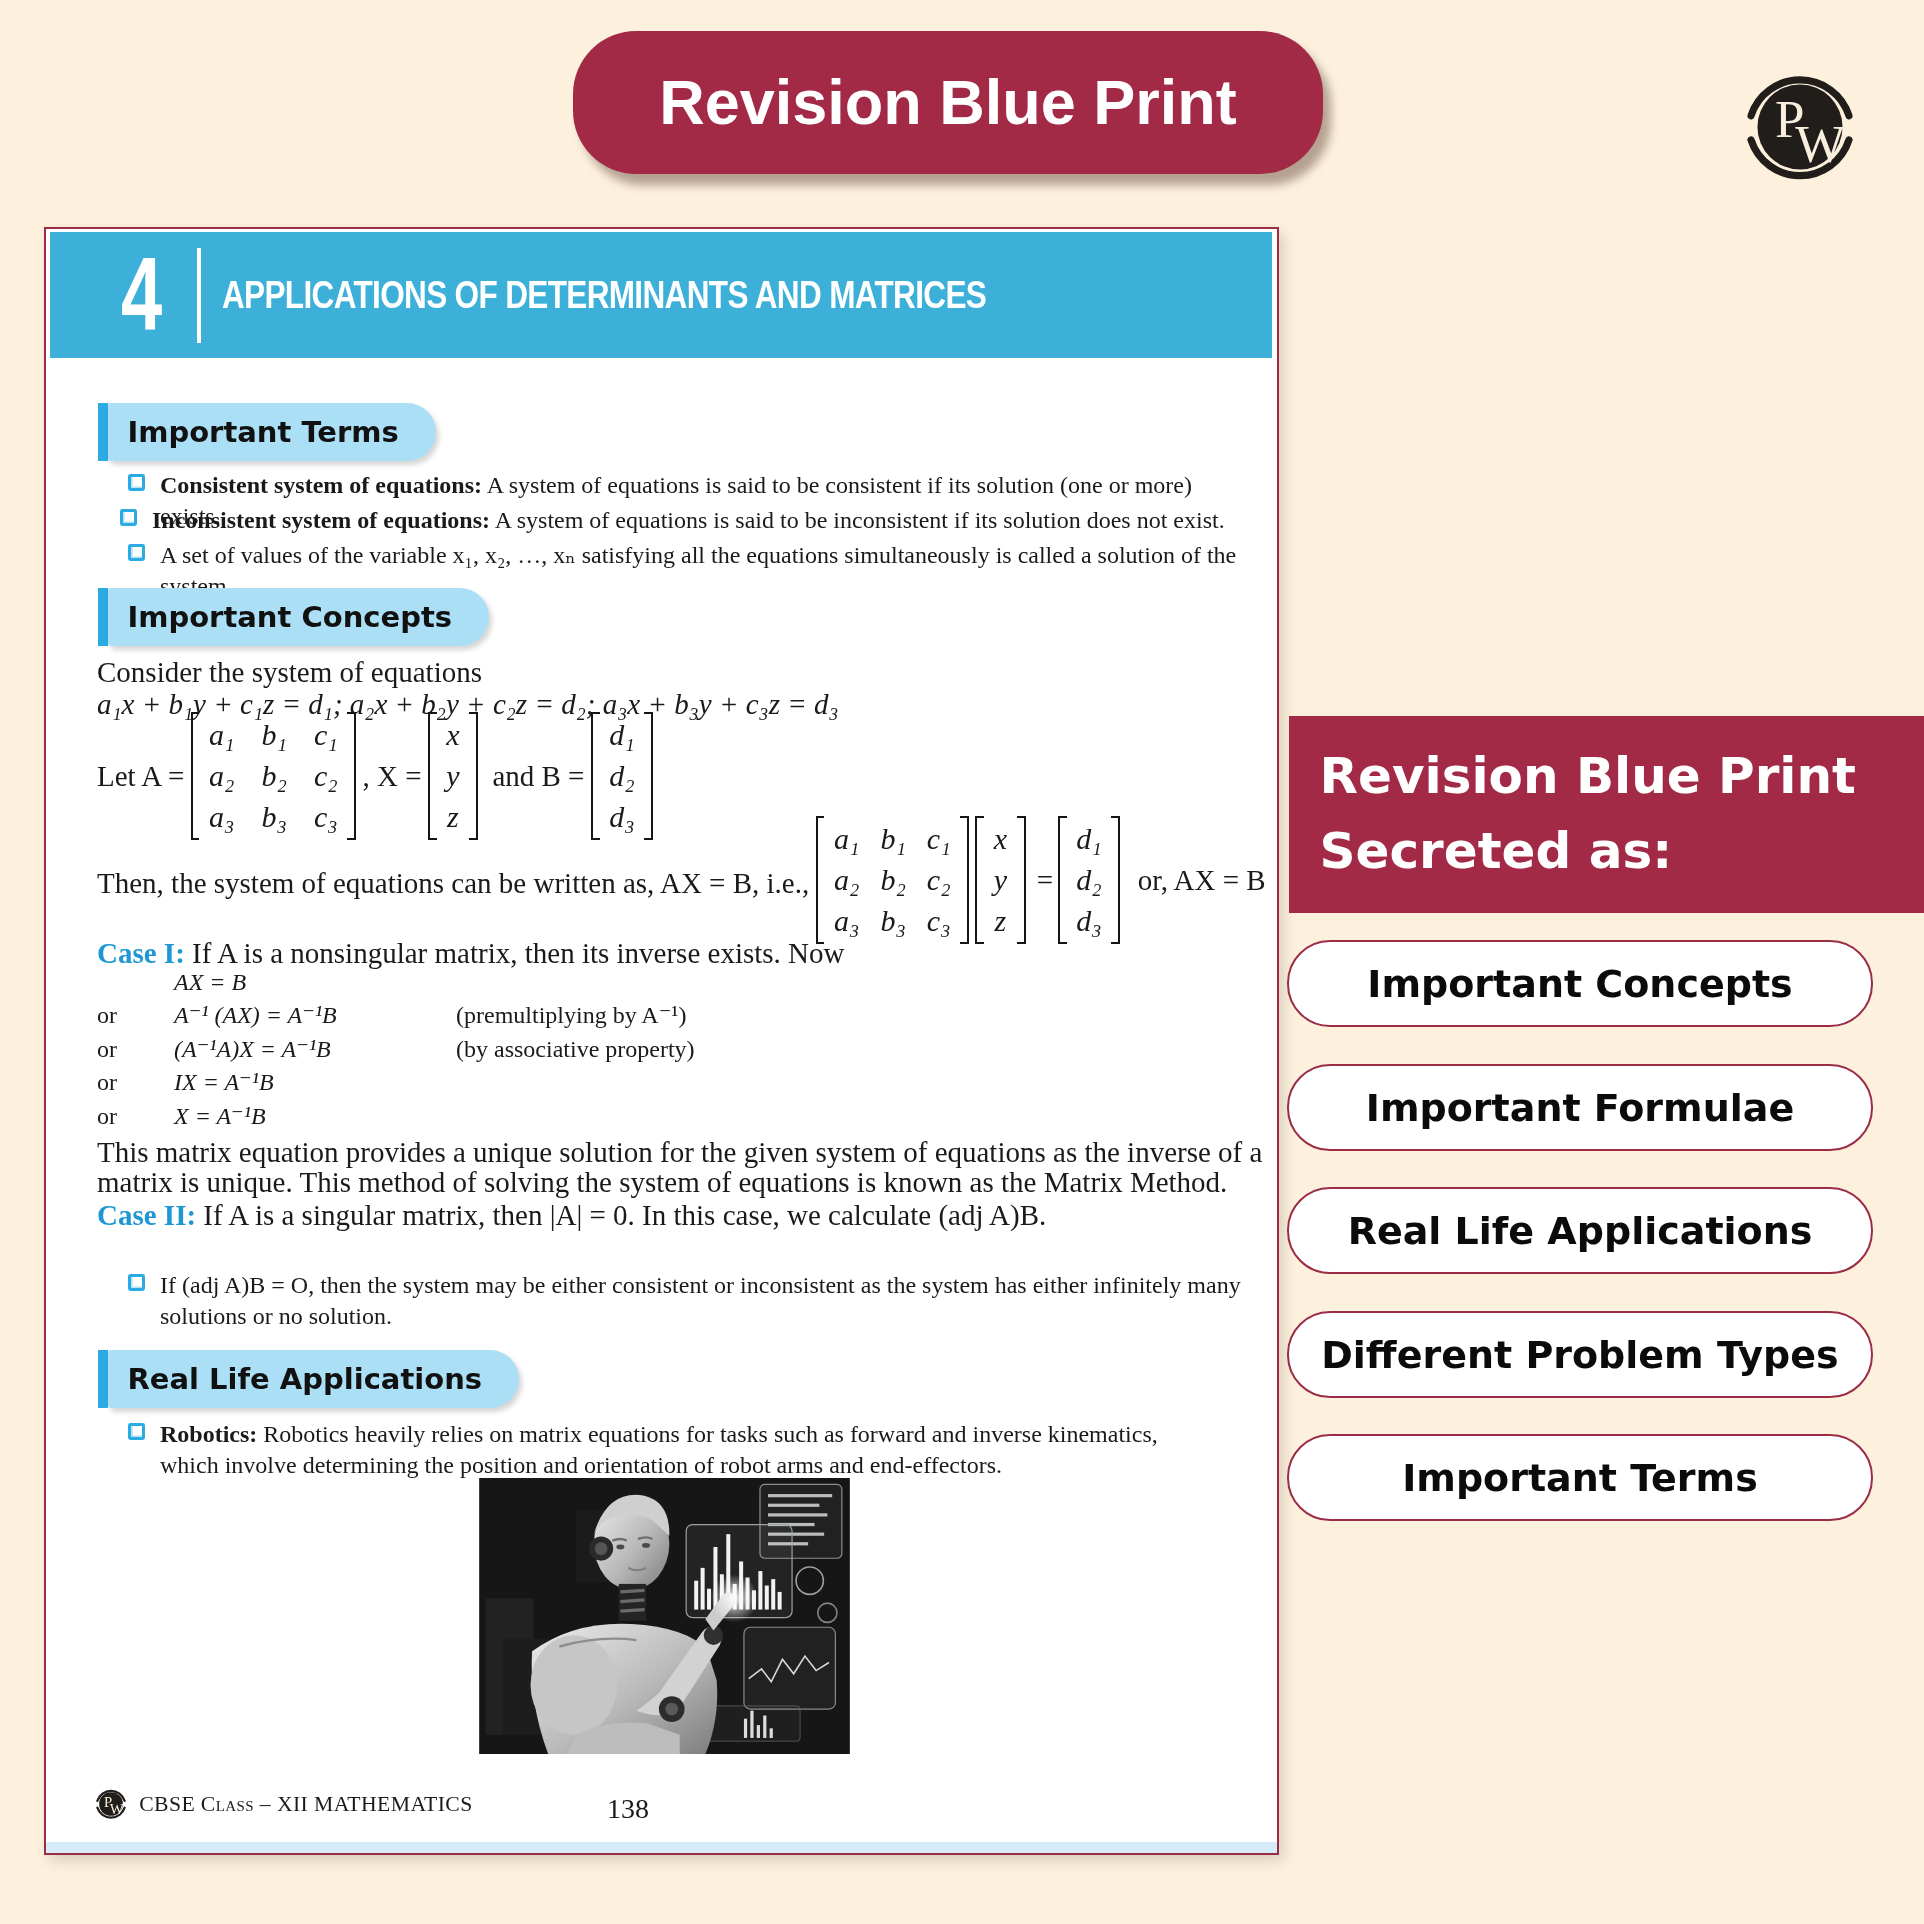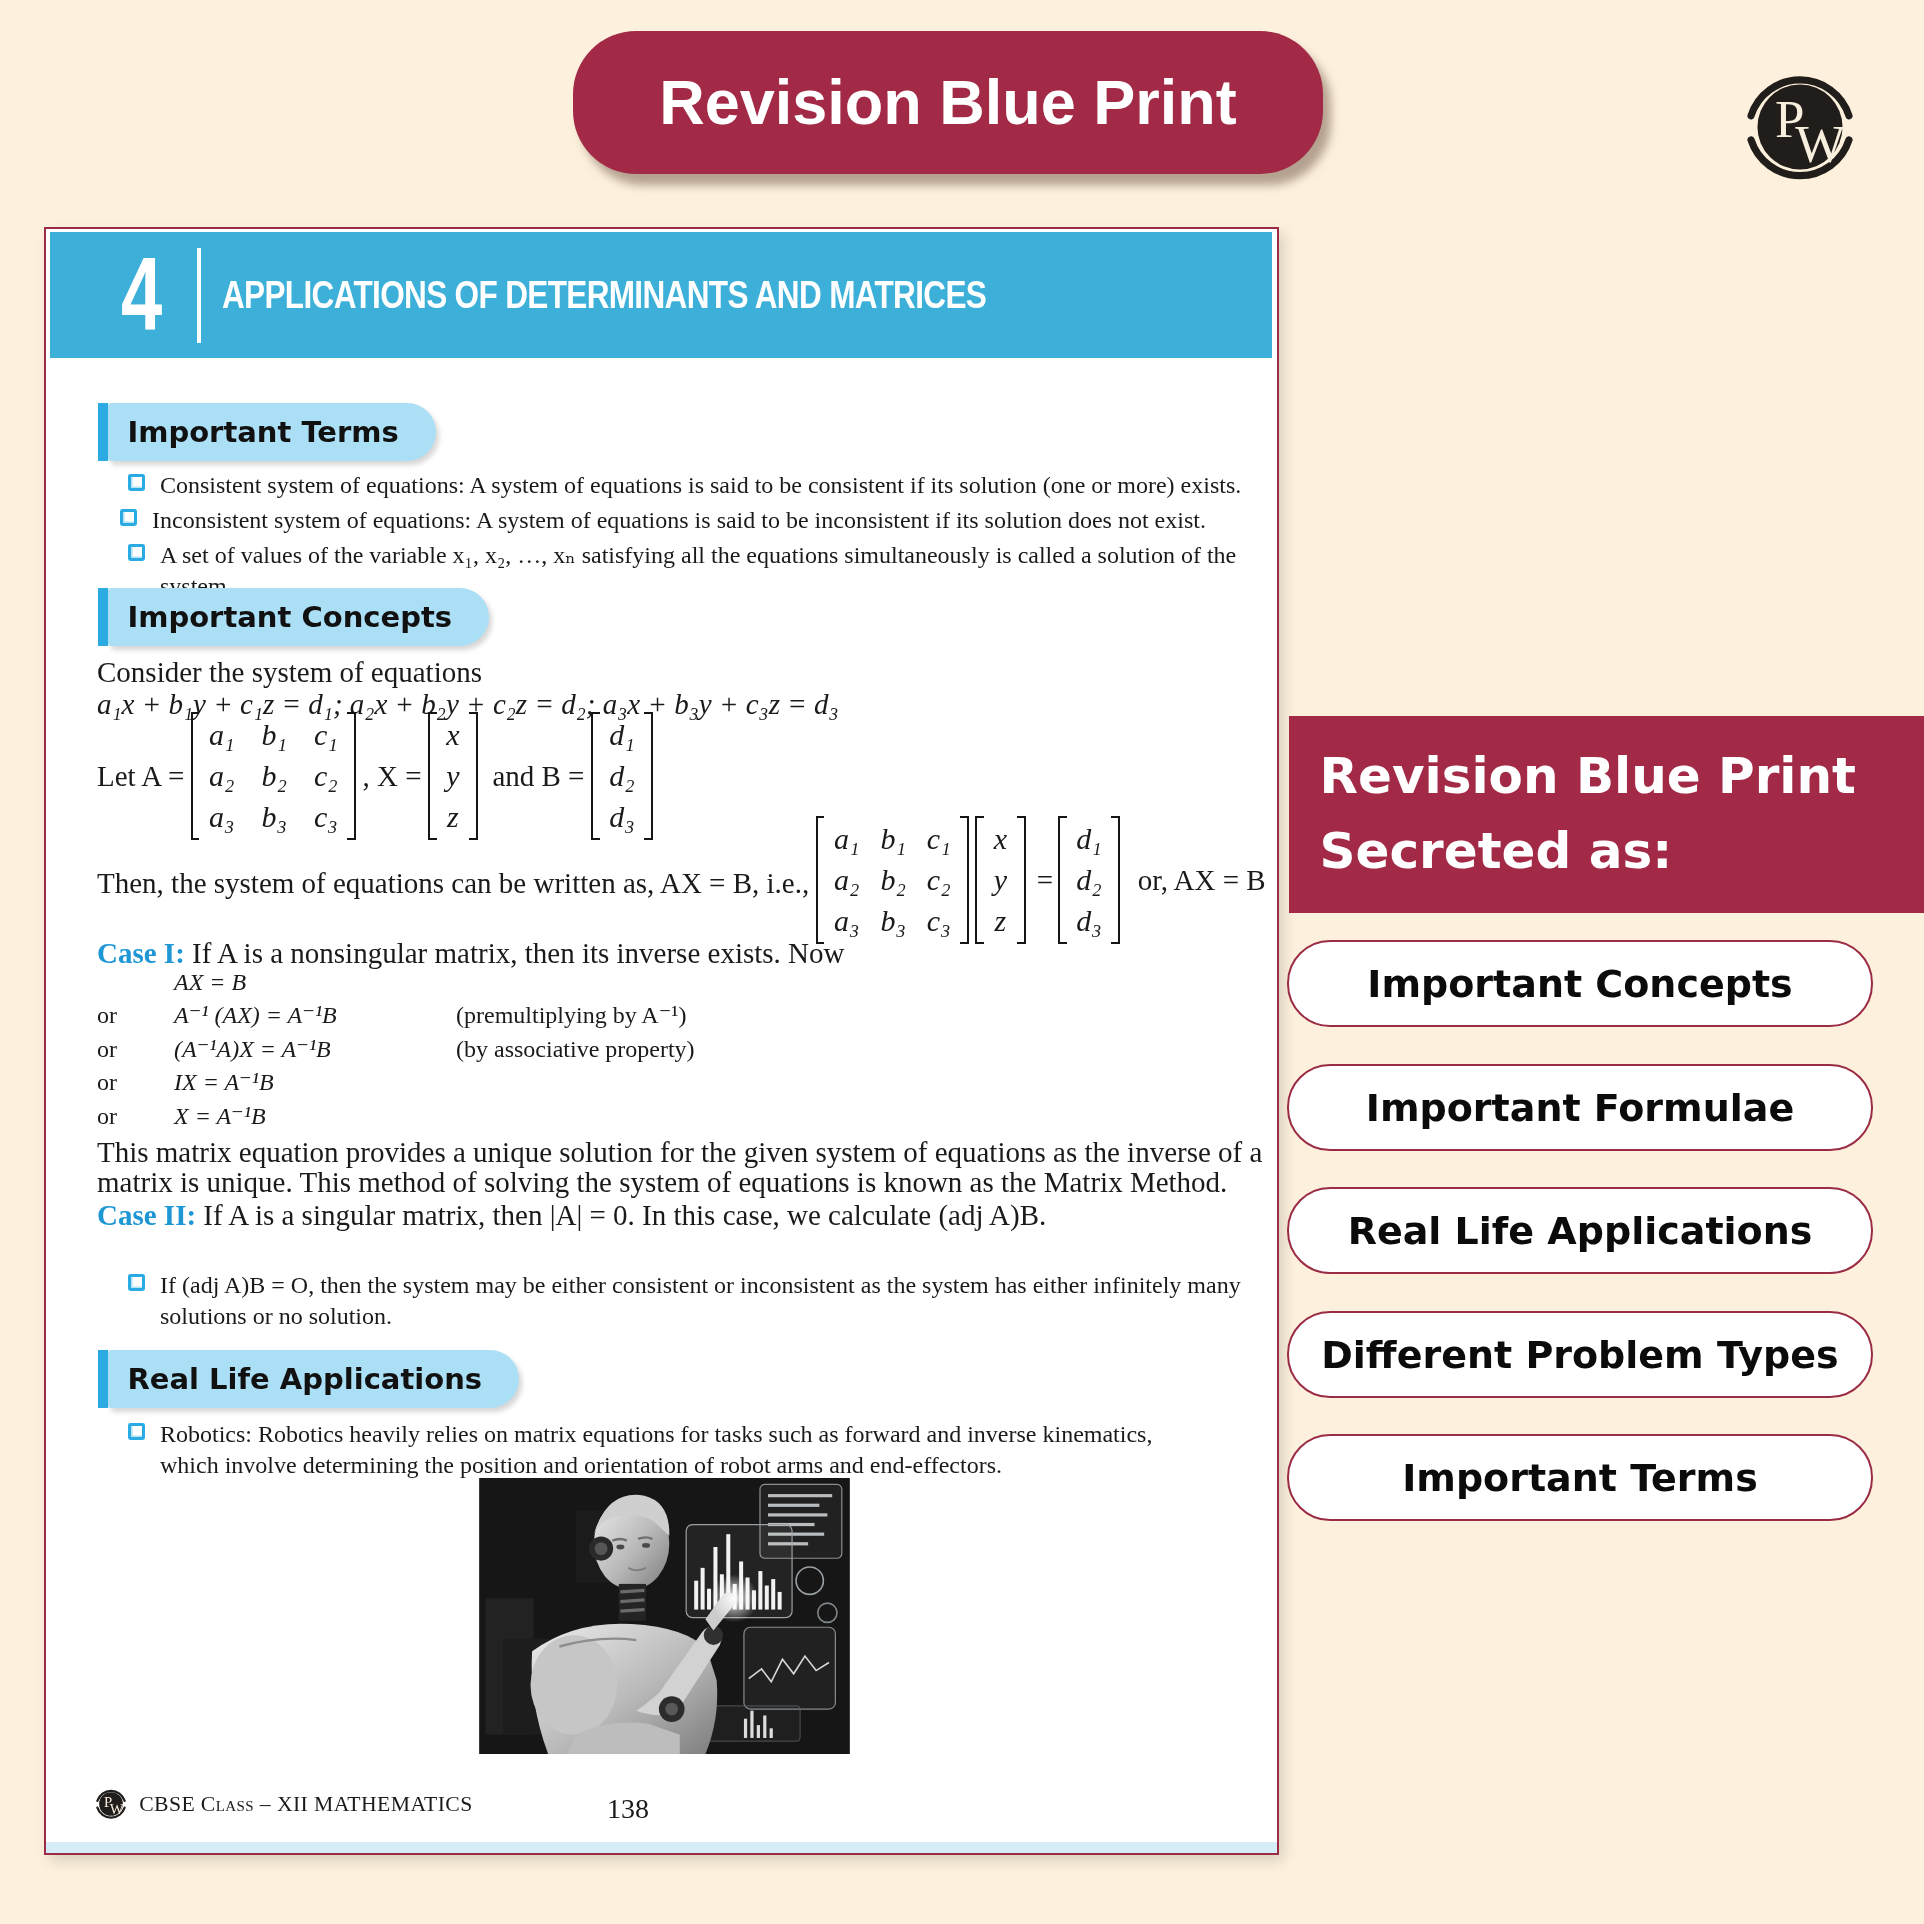--- a/index.html
+++ b/index.html
@@ -41,21 +41,21 @@
                        display:flex; align-items:center; padding:0 37px 0 19px;
                        box-shadow:3.2px 4px 5.6px rgba(0,0,0,.16); }
   .sec-label .bubble span { font-family:"DejaVu Sans","Liberation Sans",sans-serif;
                             font-weight:bold; font-size:29px; color:#111; white-space:nowrap; }
 
   
   .bullet { position:absolute; padding-left:32px; font-size:24px; line-height:30.5px; }
   .bullet .sq { position:absolute; left:0; top:4px; width:17px; height:17px;
                 border:3.2px solid #2aabe3; border-radius:2.4px; background:#fff;
                 box-shadow:inset 1.6px -1.6px 0 rgba(42,171,227,.35); }
-  .b { font-weight:normal; }
+  .b { font-weight:bold; }
 
   .txt { position:absolute; font-size:29px; line-height:30px; }
   .it  { font-style:italic; }
   .case-lab { color:#1f97d4; font-weight:bold; }
 
   
   .mrow { position:absolute; display:flex; align-items:center; }
   .bmatrix { display:inline-flex; align-items:stretch; margin:0 6.4px; }
   .brl { width:8.8px; border:2.4px solid #151515; border-right:none; }
   .brr { width:8.8px; border:2.4px solid #151515; border-left:none; }

